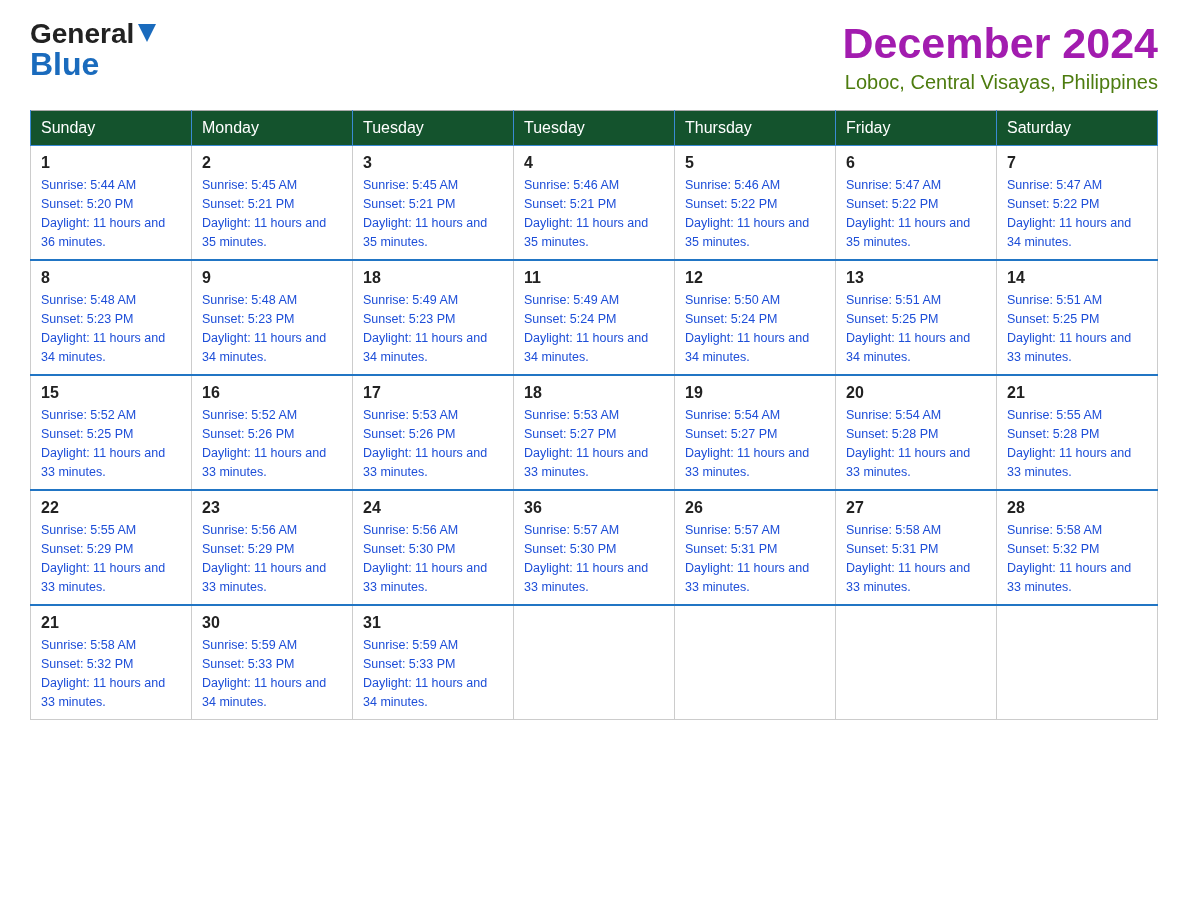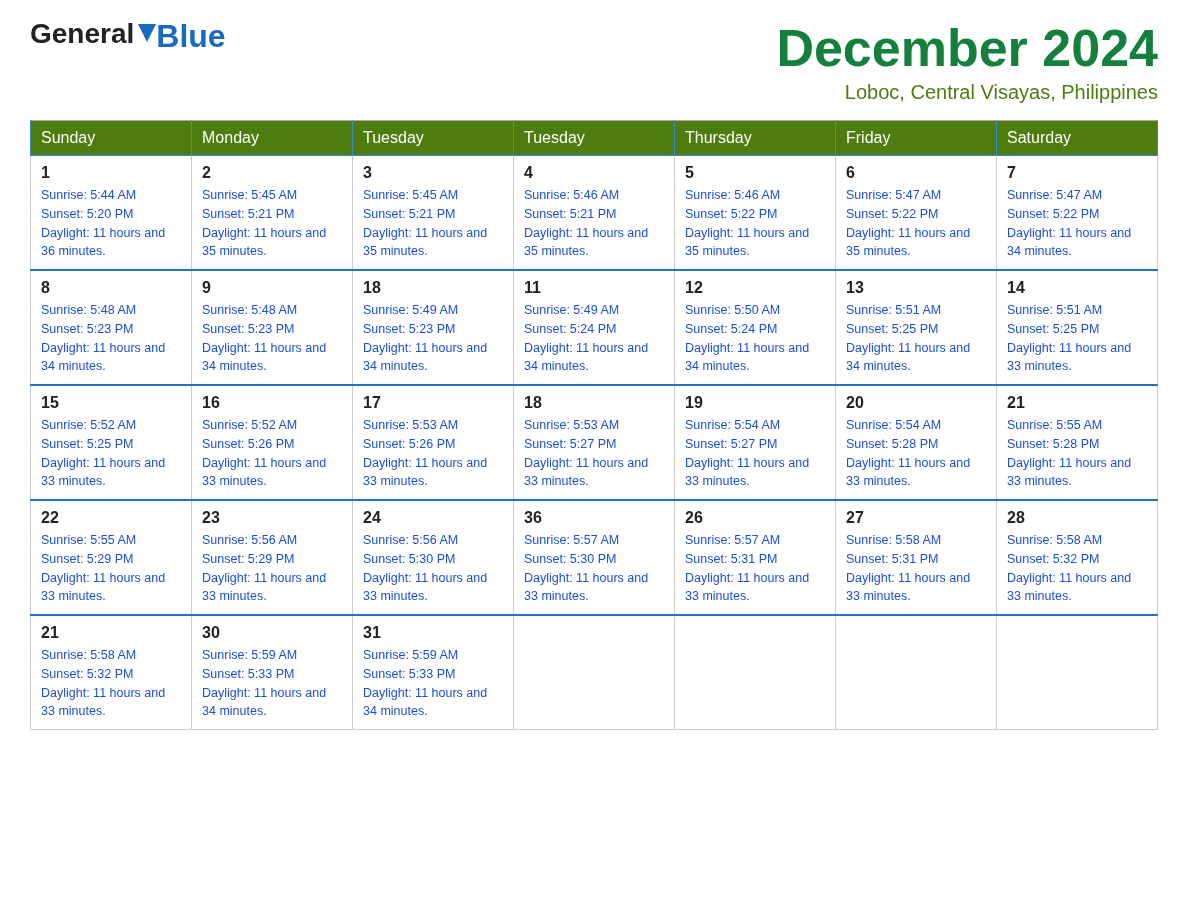--- a/index.html
+++ b/index.html
@@ -11,21 +11,21 @@
       padding: 20px 30px;
     }
     .header {
       display: flex;
       justify-content: space-between;
       align-items: flex-start;
       margin-bottom: 16px;
     }
     .logo {
       display: flex;
-      flex-direction: row;
+      flex-direction: column;
       align-items: flex-start;
     }
     .logo-general {
       font-size: 28px;
       font-weight: bold;
       color: #222;
       line-height: 1;
     }
     .logo-blue {
       font-size: 32px;
@@ -34,37 +34,37 @@
       line-height: 1;
     }
     .logo-row {
       display: flex;
       align-items: center;
     }
     .title-section {
       text-align: right;
     }
     .month-title {
-      font-size: 52px;
-      font-weight: bold;
-      color: #15803d;
+      font-size: 43px;
+      font-weight: bold;
+      color: #a21caf;
       line-height: 1.1;
     }
     .location {
       font-size: 20px;
       color: #4d7c0f;
       margin-top: 4px;
     }
     .calendar {
       width: 100%;
       border-collapse: collapse;
       border: 1px solid #aaa;
     }
     .calendar th {
-      background-color: #4d7c0f;
+      background-color: #14532d;
       color: #fff;
       font-size: 16px;
       font-weight: normal;
       padding: 8px 10px;
       text-align: left;
       border: 1px solid #3a8ad4;
     }
     .calendar td {
       vertical-align: top;
       padding: 8px 10px;

